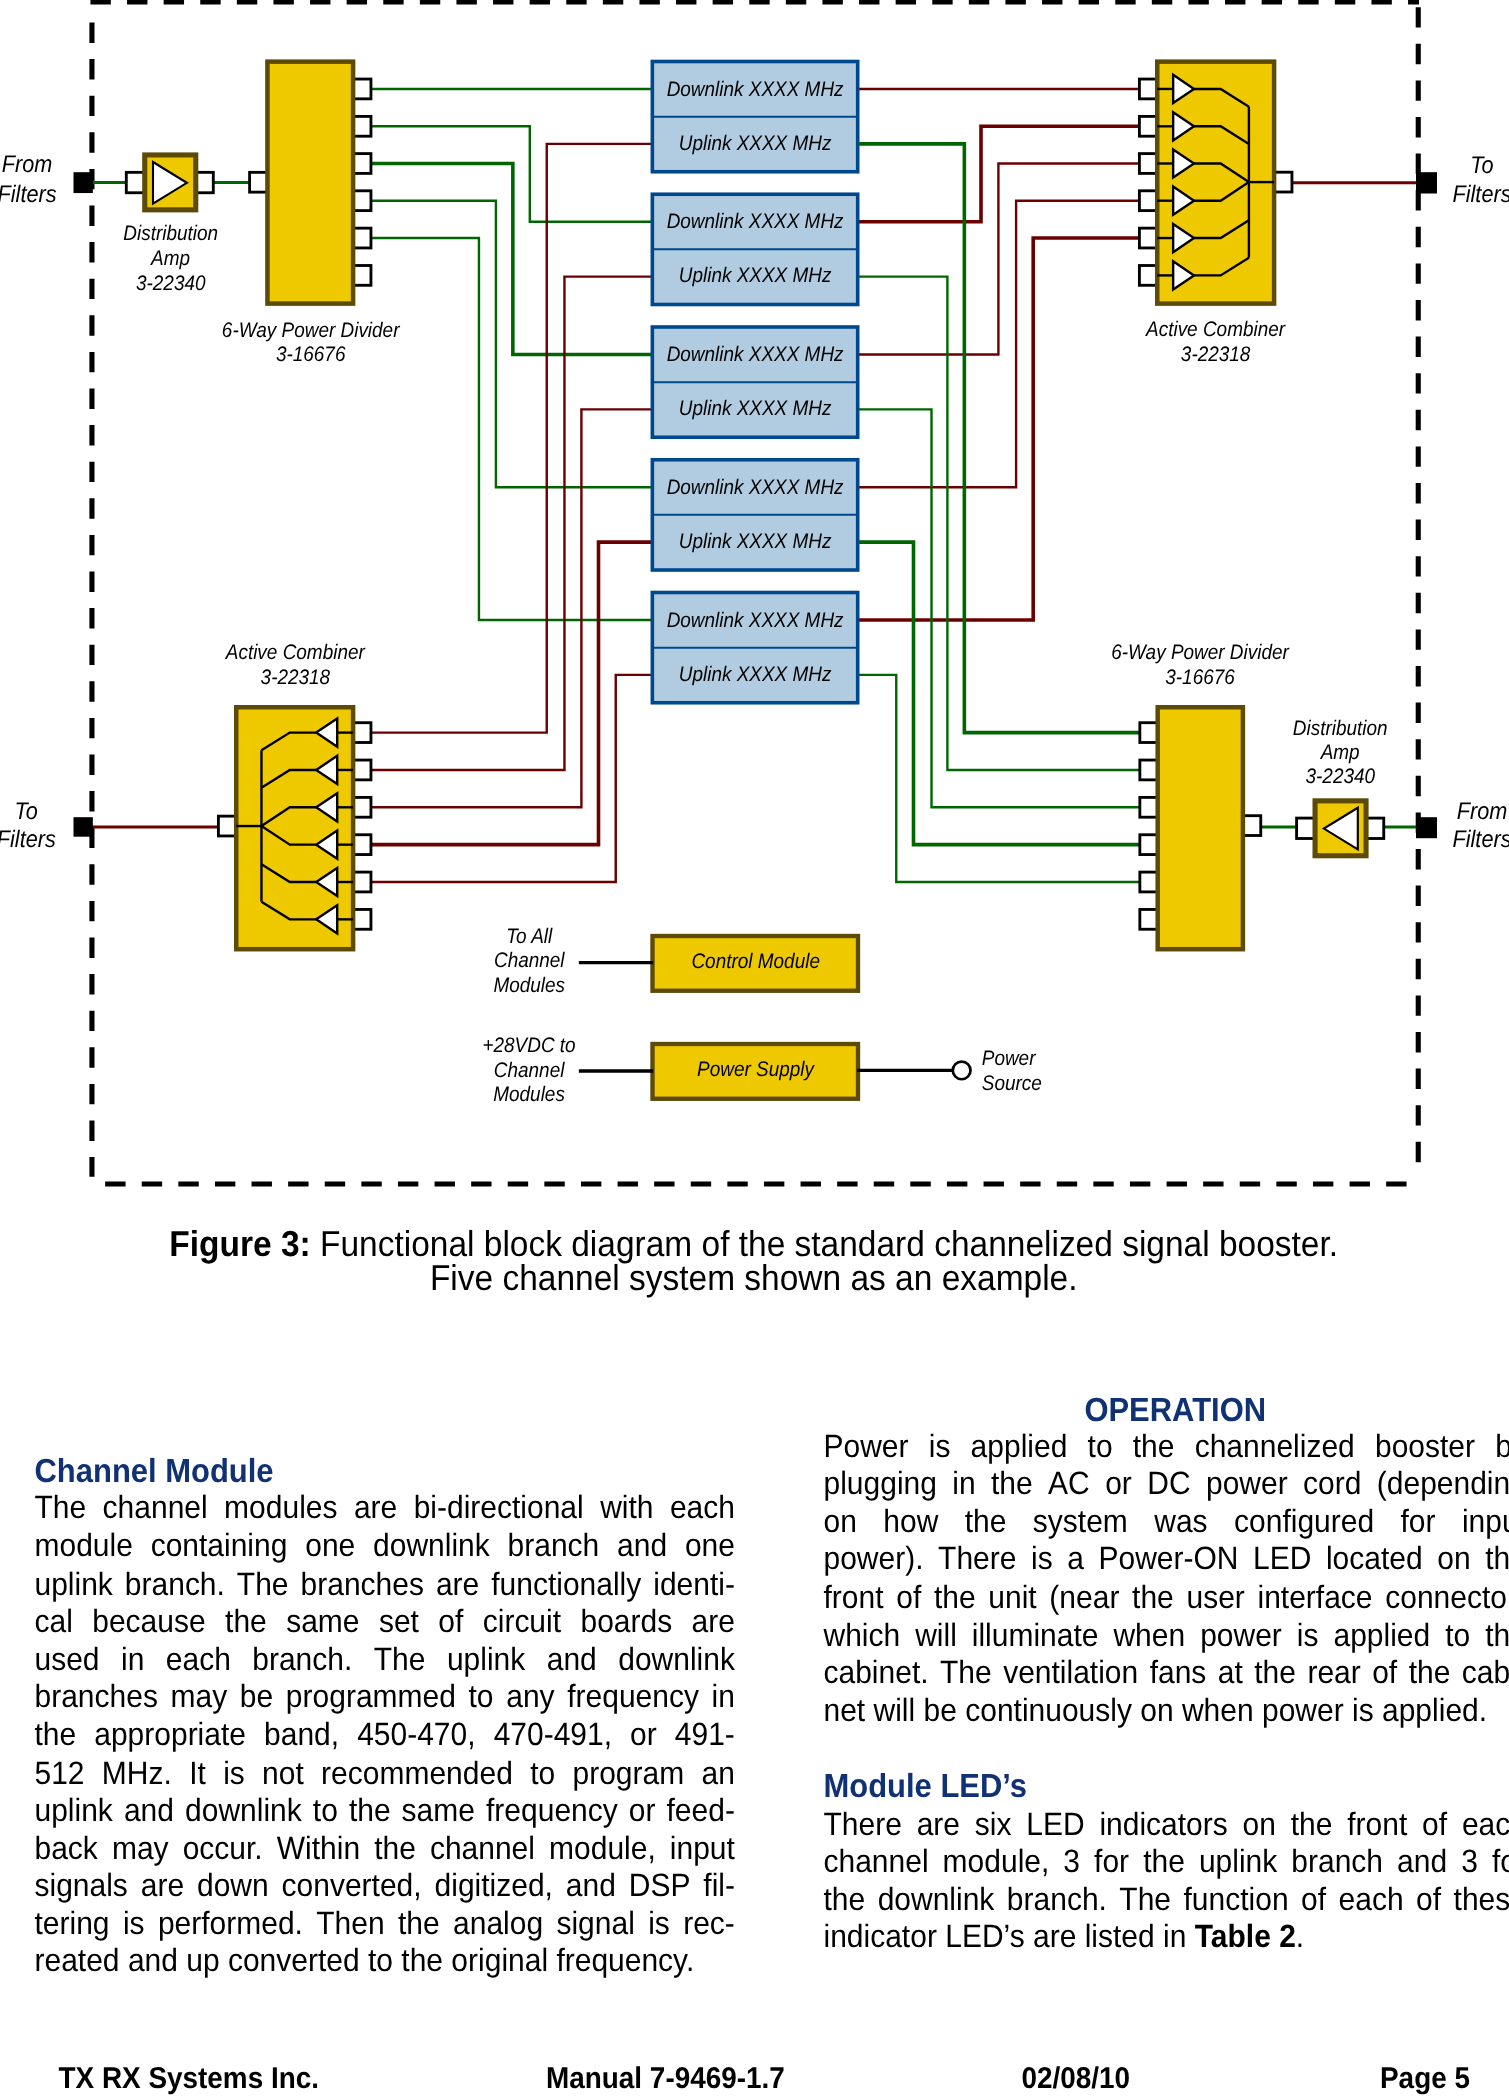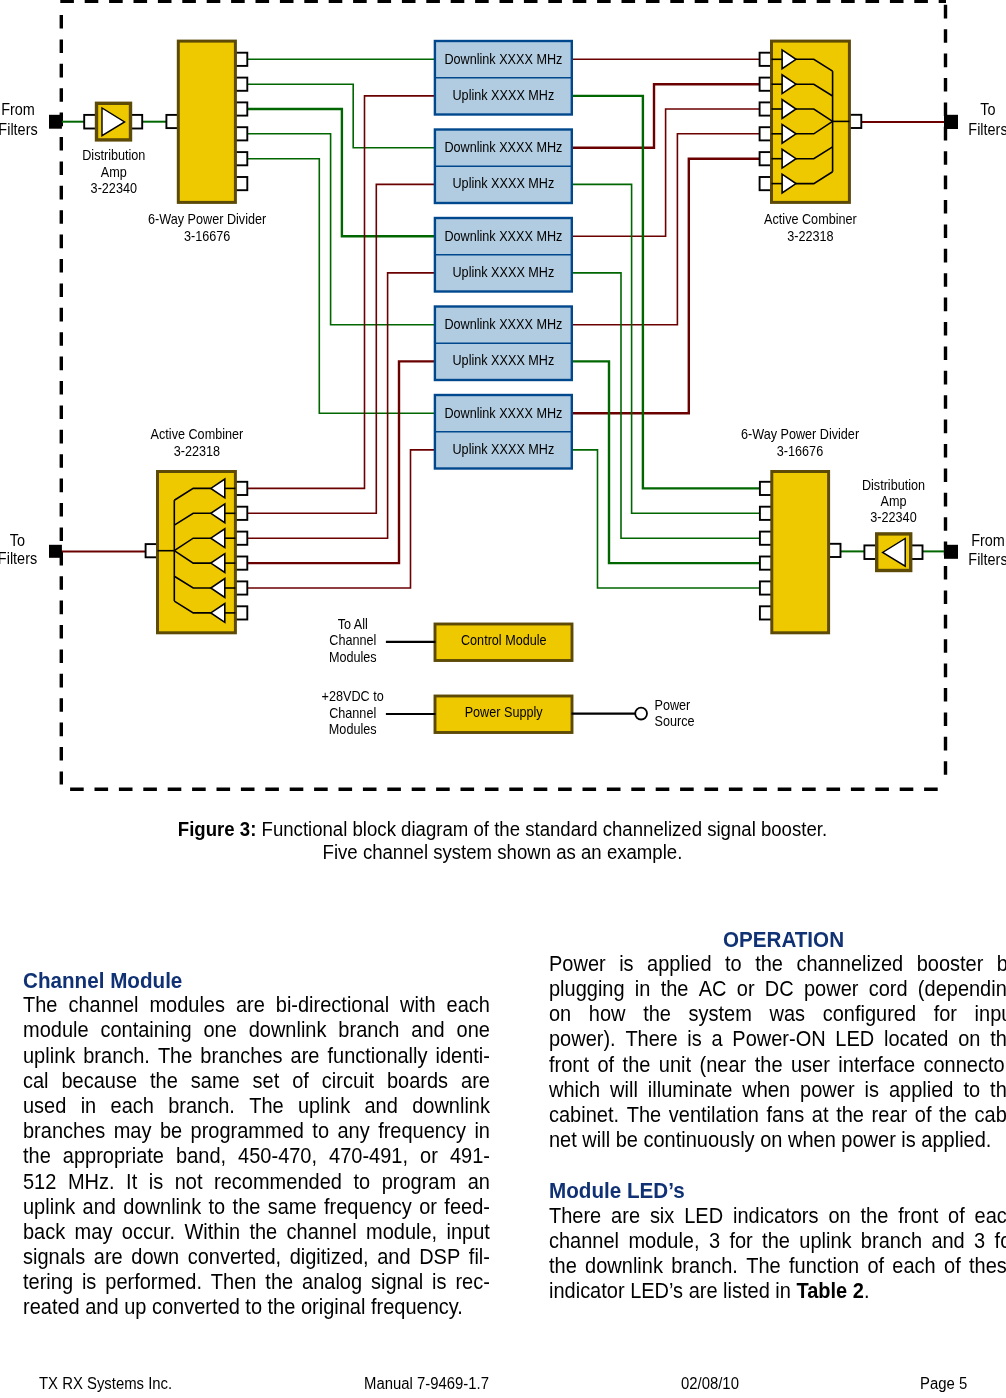--- a/index.html
+++ b/index.html
@@ -1,45 +1,45 @@
 <!DOCTYPE html>
 <html><head>
 <meta charset="utf-8">
 <title>TX RX Systems Manual</title>
 <style>
   html,body{margin:0;padding:0;background:#ffffff;}
   body{width:1006px;height:1398px;position:relative;overflow:hidden;
        font-family:"Liberation Sans",sans-serif;color:#000000;
        -webkit-font-smoothing:antialiased;}
-  #figure{position:absolute;left:0;top:0;width:1006px;height:800px;}
+  #figure{position:absolute;left:0;top:0;width:1006px;height:800px;font-style:italic;}
   svg#blockdiagram{display:block;}
   text.dtxt{font-family:"Liberation Sans",sans-serif;font-size:14px;fill:#000000;
             transform:scaleX(0.903);transform-box:fill-box;transform-origin:center;}
   text.dtxt.ts{transform-origin:left;}
   text.dtxt.big{font-size:16px;}
-  #caption{position:absolute;left:0;top:818px;width:1006px;font-size:20px;}
+  #caption{position:absolute;left:0;top:818px;width:1006px;font-size:24px;}
   #caption .cline{height:23.1px;line-height:23.1px;white-space:nowrap;width:1080.6px;
                   transform:scaleX(0.93);transform-origin:left top;text-align:center;}
   #caption b{font-weight:bold;}
   .col{position:absolute;font-size:21.5px;}
   #left-col{left:23px;top:968px;width:467px;}
   #right-col{left:549px;top:926.6px;width:469px;}
   .sec-head{font-size:22.2px;font-weight:bold;color:#103274;margin:0;height:25.2px;
             line-height:25.2px;white-space:nowrap;
             transform:scaleX(0.93);transform-origin:left top;}
   .sec-head.center{transform-origin:center top;text-align:center;}
   .para{margin:0;}
   .tline{display:flex;justify-content:space-between;height:25.2px;line-height:25.2px;
          white-space:pre;transform:scaleX(0.93);transform-origin:left top;}
   .tline.last{justify-content:flex-start;}
   #left-col .tline{width:502.15px;}
   #right-col .tline{width:504.3px;}
   .gap{height:25.2px;}
   #footer{position:absolute;left:0;top:1375px;width:992px;height:23px;
-          font-size:16px;font-weight:normal;}
+          font-size:20px;font-weight:bold;}
   #footer span{position:absolute;white-space:nowrap;top:0;
                transform:scaleX(0.93);transform-origin:left top;}
 </style>
 </head>
 <body>
 
 <div id="figure">
 <svg id="blockdiagram" width="1006" height="800" viewBox="0 0 1006 800">
 <g stroke="#000000" stroke-width="3.4" fill="none" stroke-dasharray="13.6 10.8">
 <line x1="60.3" y1="1.3" x2="946.0" y2="1.3"></line>

